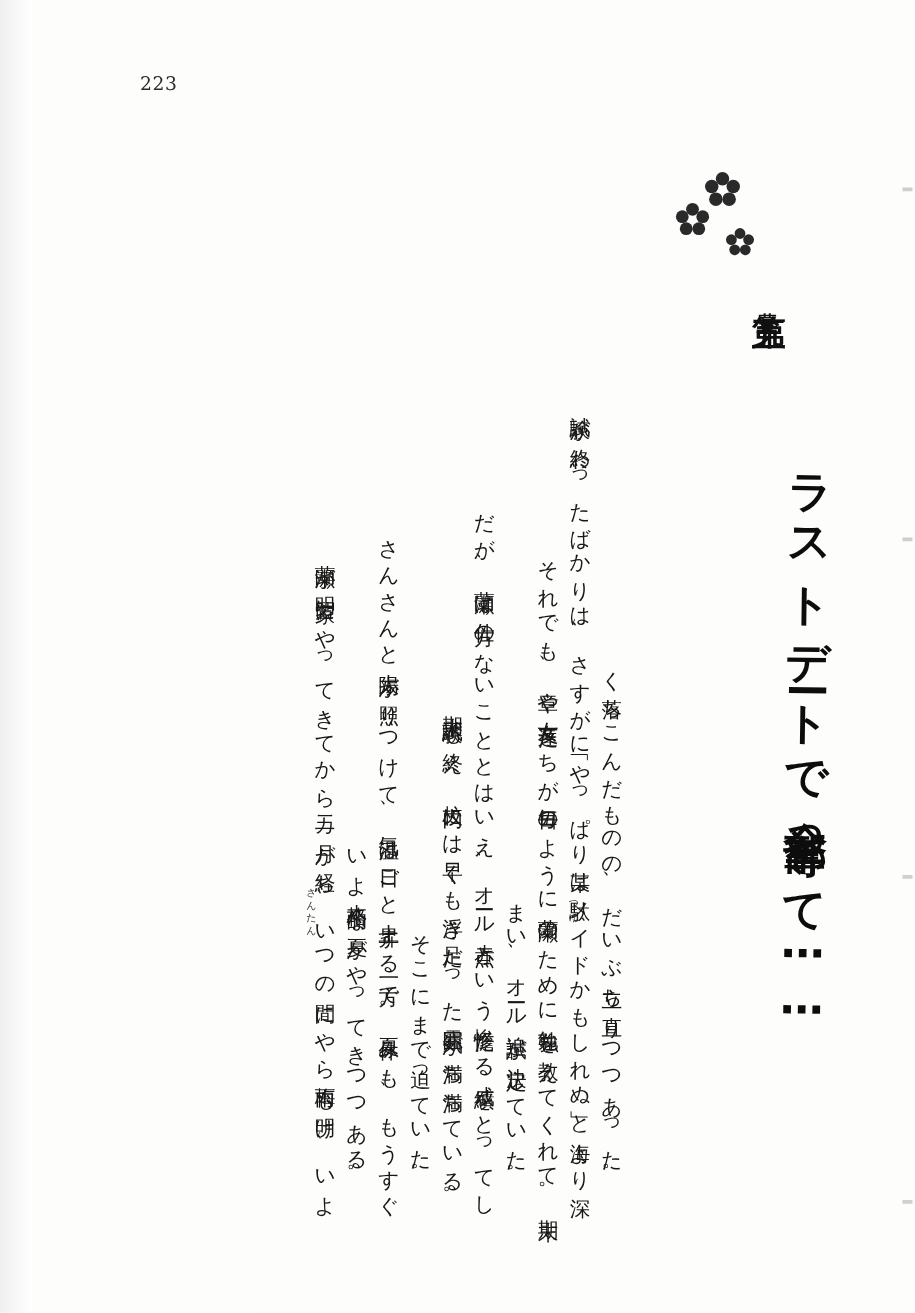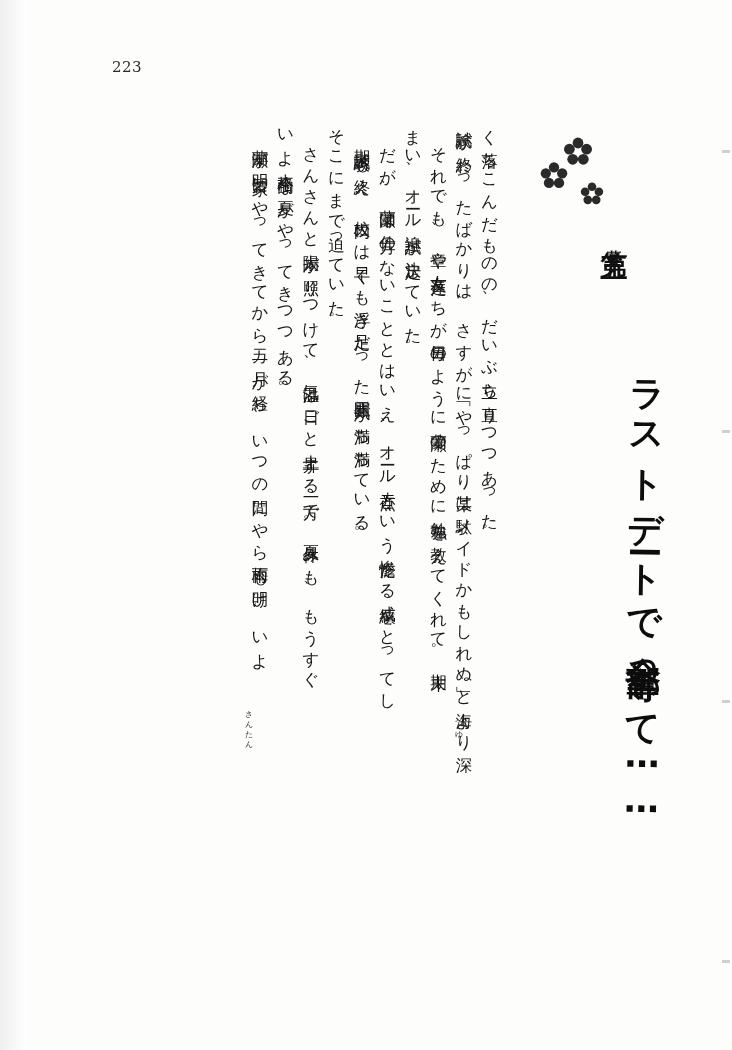--- a/index.html
+++ b/index.html
@@ -13,20 +13,21 @@
     overflow: hidden;
     font-family: "DejaVu Serif", "Liberation Serif", serif;
     color: #1a1a1a;
     position: relative;
   }
 
   .page {
     position: absolute;
     inset: 0;
     background: #fdfdfc;
+    text-align: right;
   }
 
   
   .page-number {
     position: absolute;
     left: 112px;
     top: 58px;
     font-size: 15px;
     letter-spacing: 0.5px;
     color: #2b2b2b;

